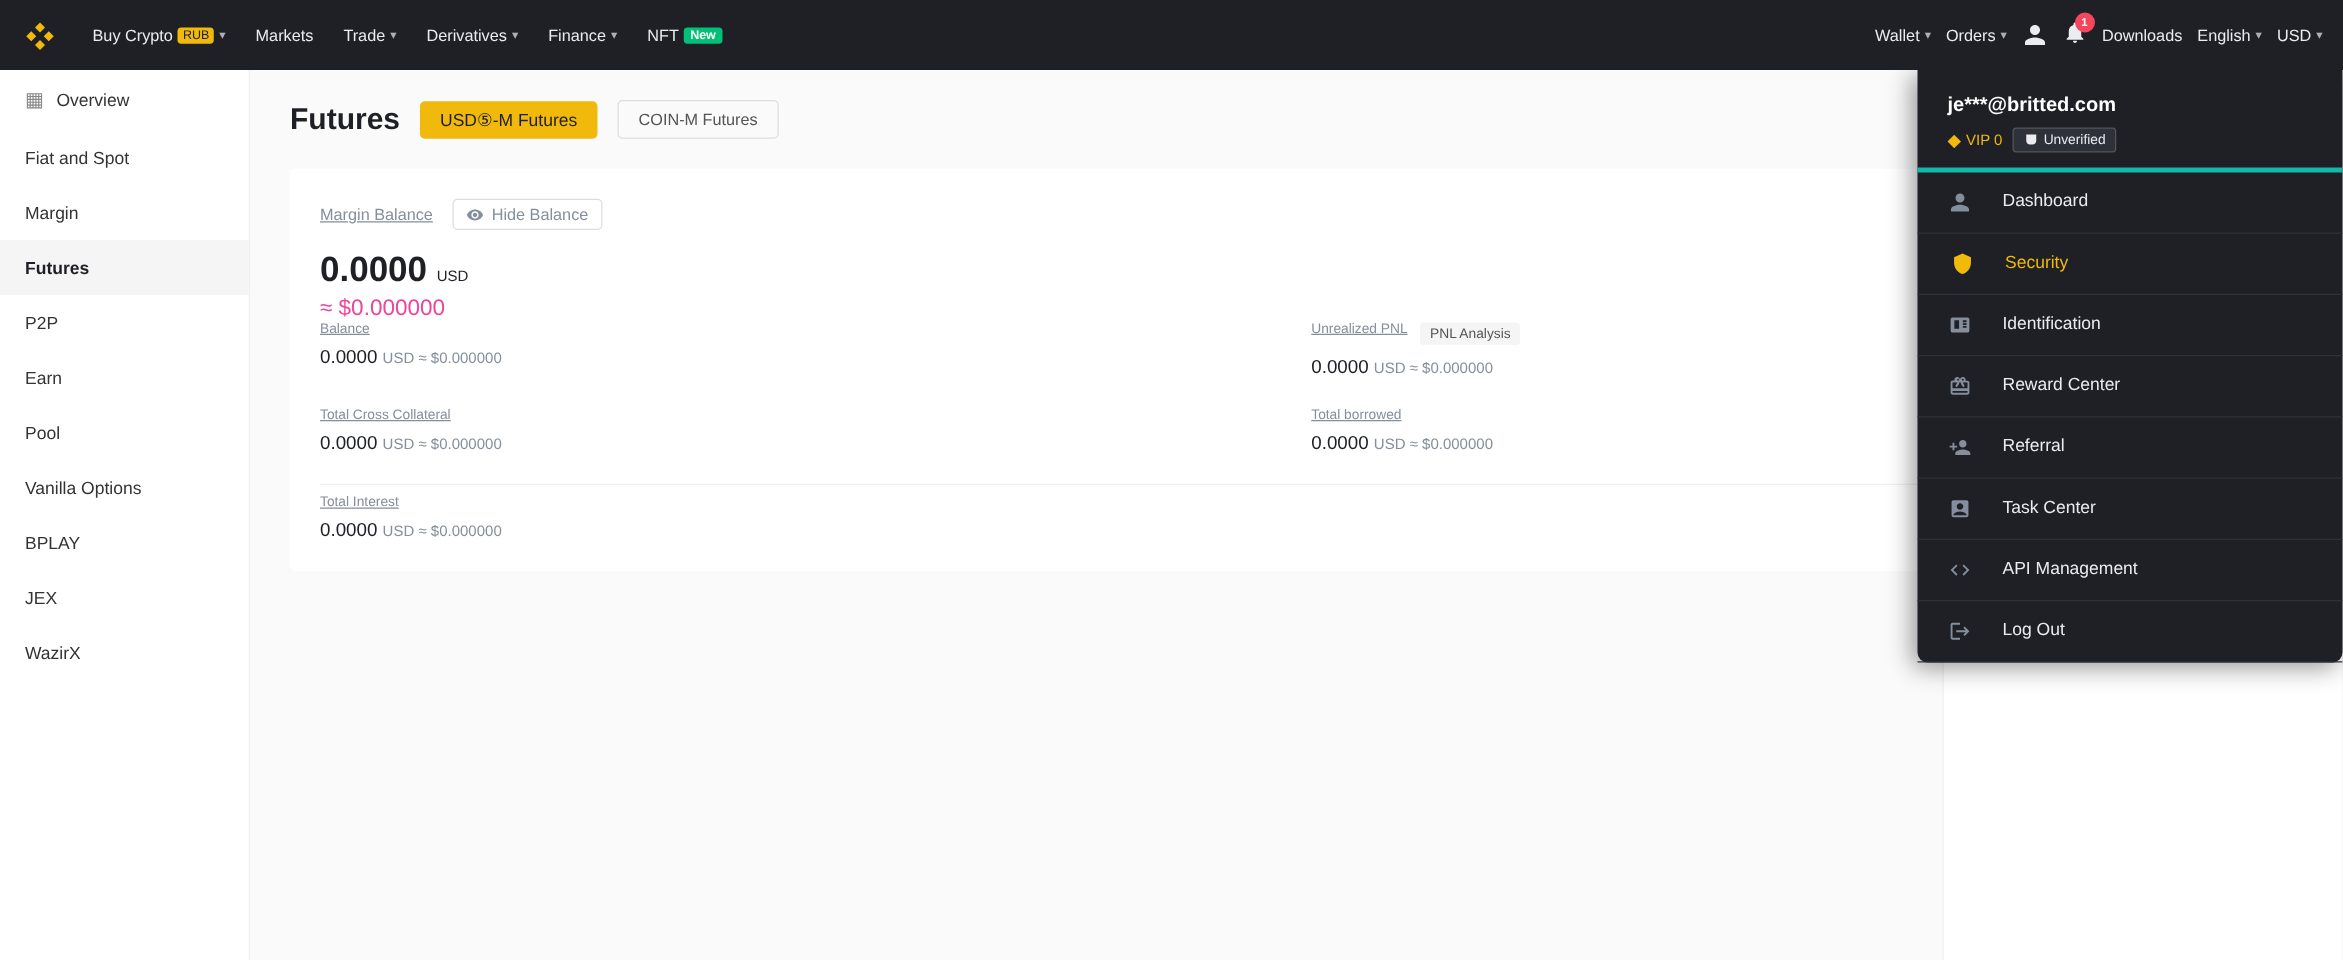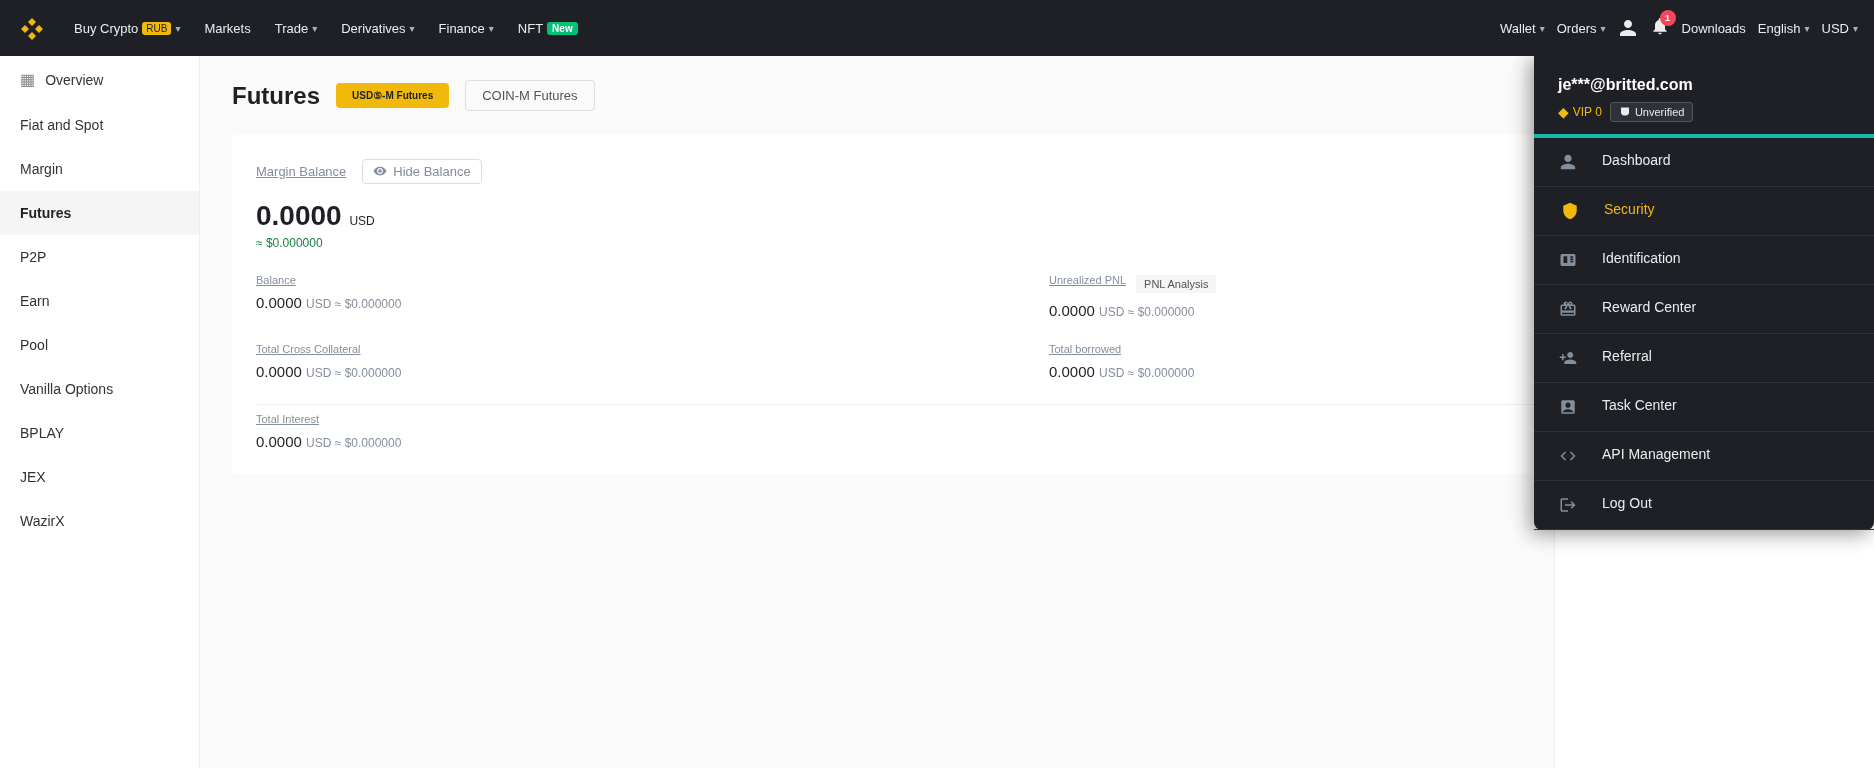--- a/index.html
+++ b/index.html
@@ -137,22 +137,22 @@
       margin-bottom: 24px;
     }
     .page-title {
       font-size: 24px;
       font-weight: 600;
       color: #1e2026;
     }
     .tab-active {
       background: #f0b90b;
       color: #1e2026;
-      font-size: 10px;
-      font-weight: 700;
+      font-size: 14px;
+      font-weight: 400;
       padding: 7px 16px;
       border-radius: 4px;
       cursor: pointer;
       border: none;
       display: flex;
       align-items: center;
       gap: 4px;
     }
     .tab-inactive {
       background: transparent;
@@ -191,44 +191,43 @@
       margin-bottom: 16px;
     }
     .balance-label {
       color: #848e9c;
       font-size: 13px;
       text-decoration: underline;
       cursor: pointer;
     }
     .hide-balance-btn {
       display: flex;
-      align-items: flex-start;
+      align-items: flex-end;
       gap: 6px;
       color: #848e9c;
       font-size: 13px;
       cursor: pointer;
       border: 1px solid #ddd;
       padding: 4px 10px;
       border-radius: 4px;
     }
     .balance-main {
       font-size: 28px;
       font-weight: 600;
       color: #1e2026;
       margin-bottom: 4px;
     }
     .balance-sub {
       font-size: 12px;
       color: #1e2026;
       font-weight: normal;
     }
     .balance-approx {
-      font-size: 12px;
-      color: #15803d;
-      margin-bottom: 24px;
+      font-size: 18px;
+      color: #ec4899;
     }
     .balance-grid {
       display: grid;
       grid-template-columns: 1fr 1fr;
       gap: 24px;
       margin-bottom: 24px;
     }
     .balance-card-label {
       color: #848e9c;
       font-size: 11px;

